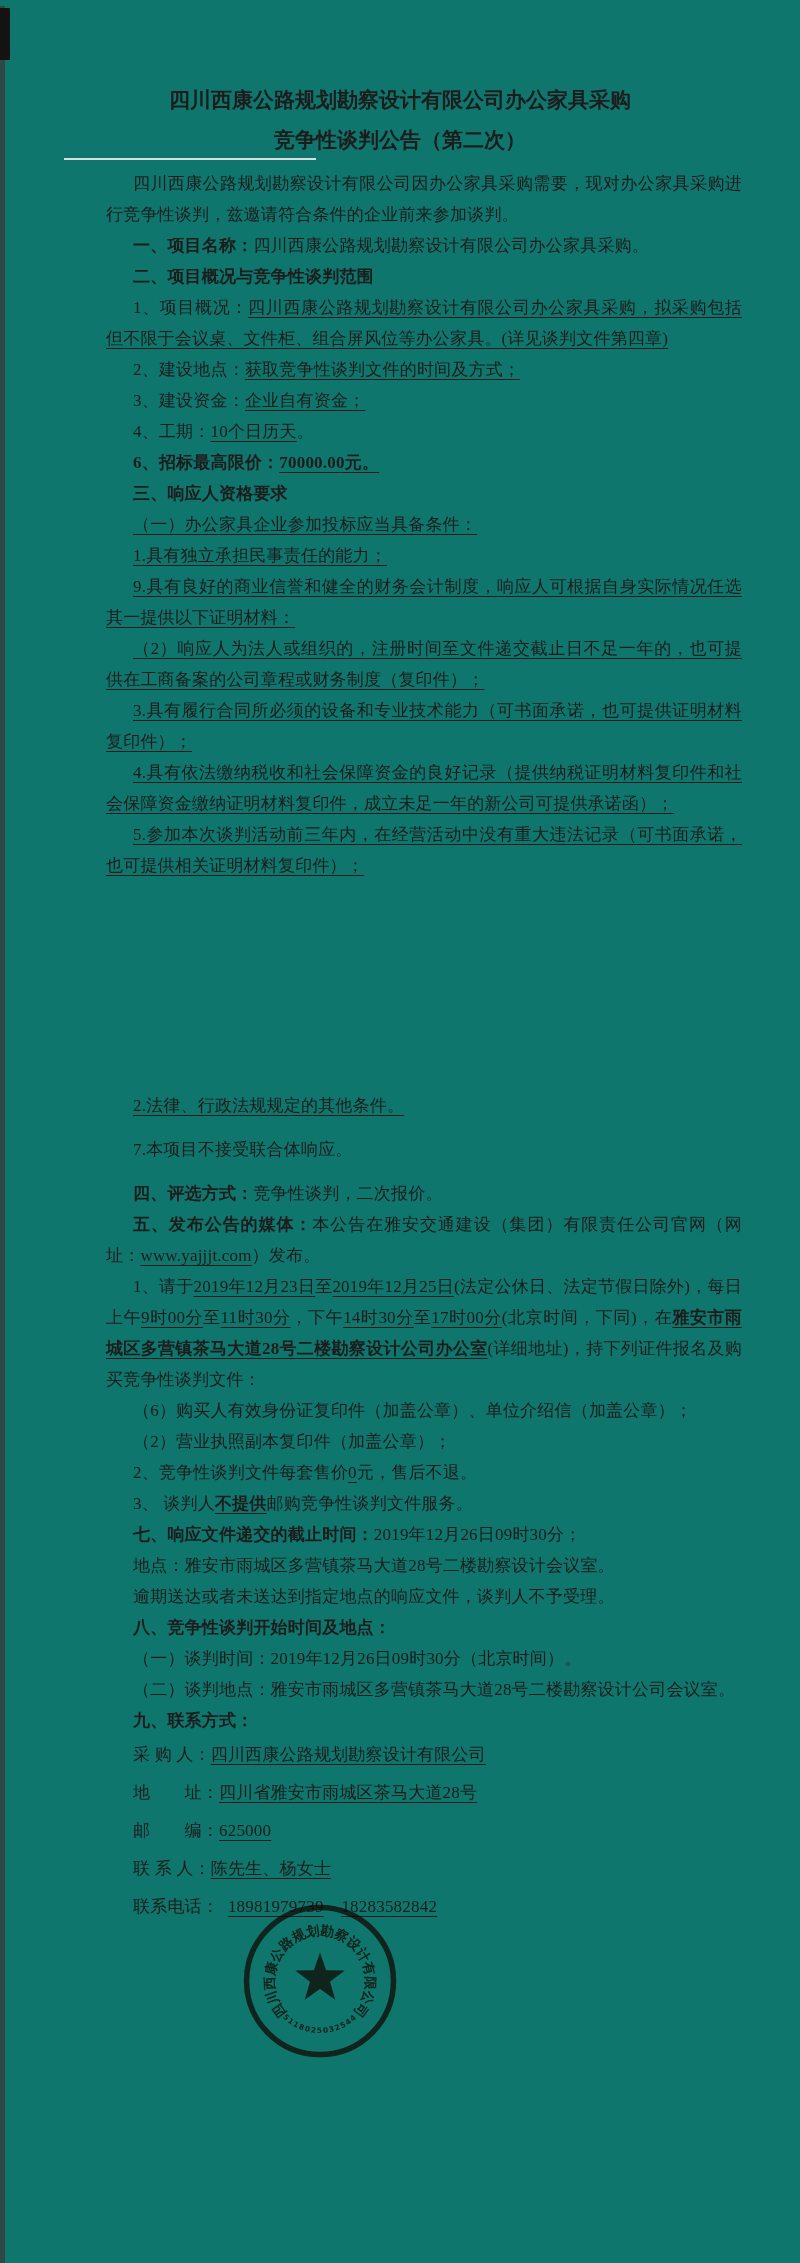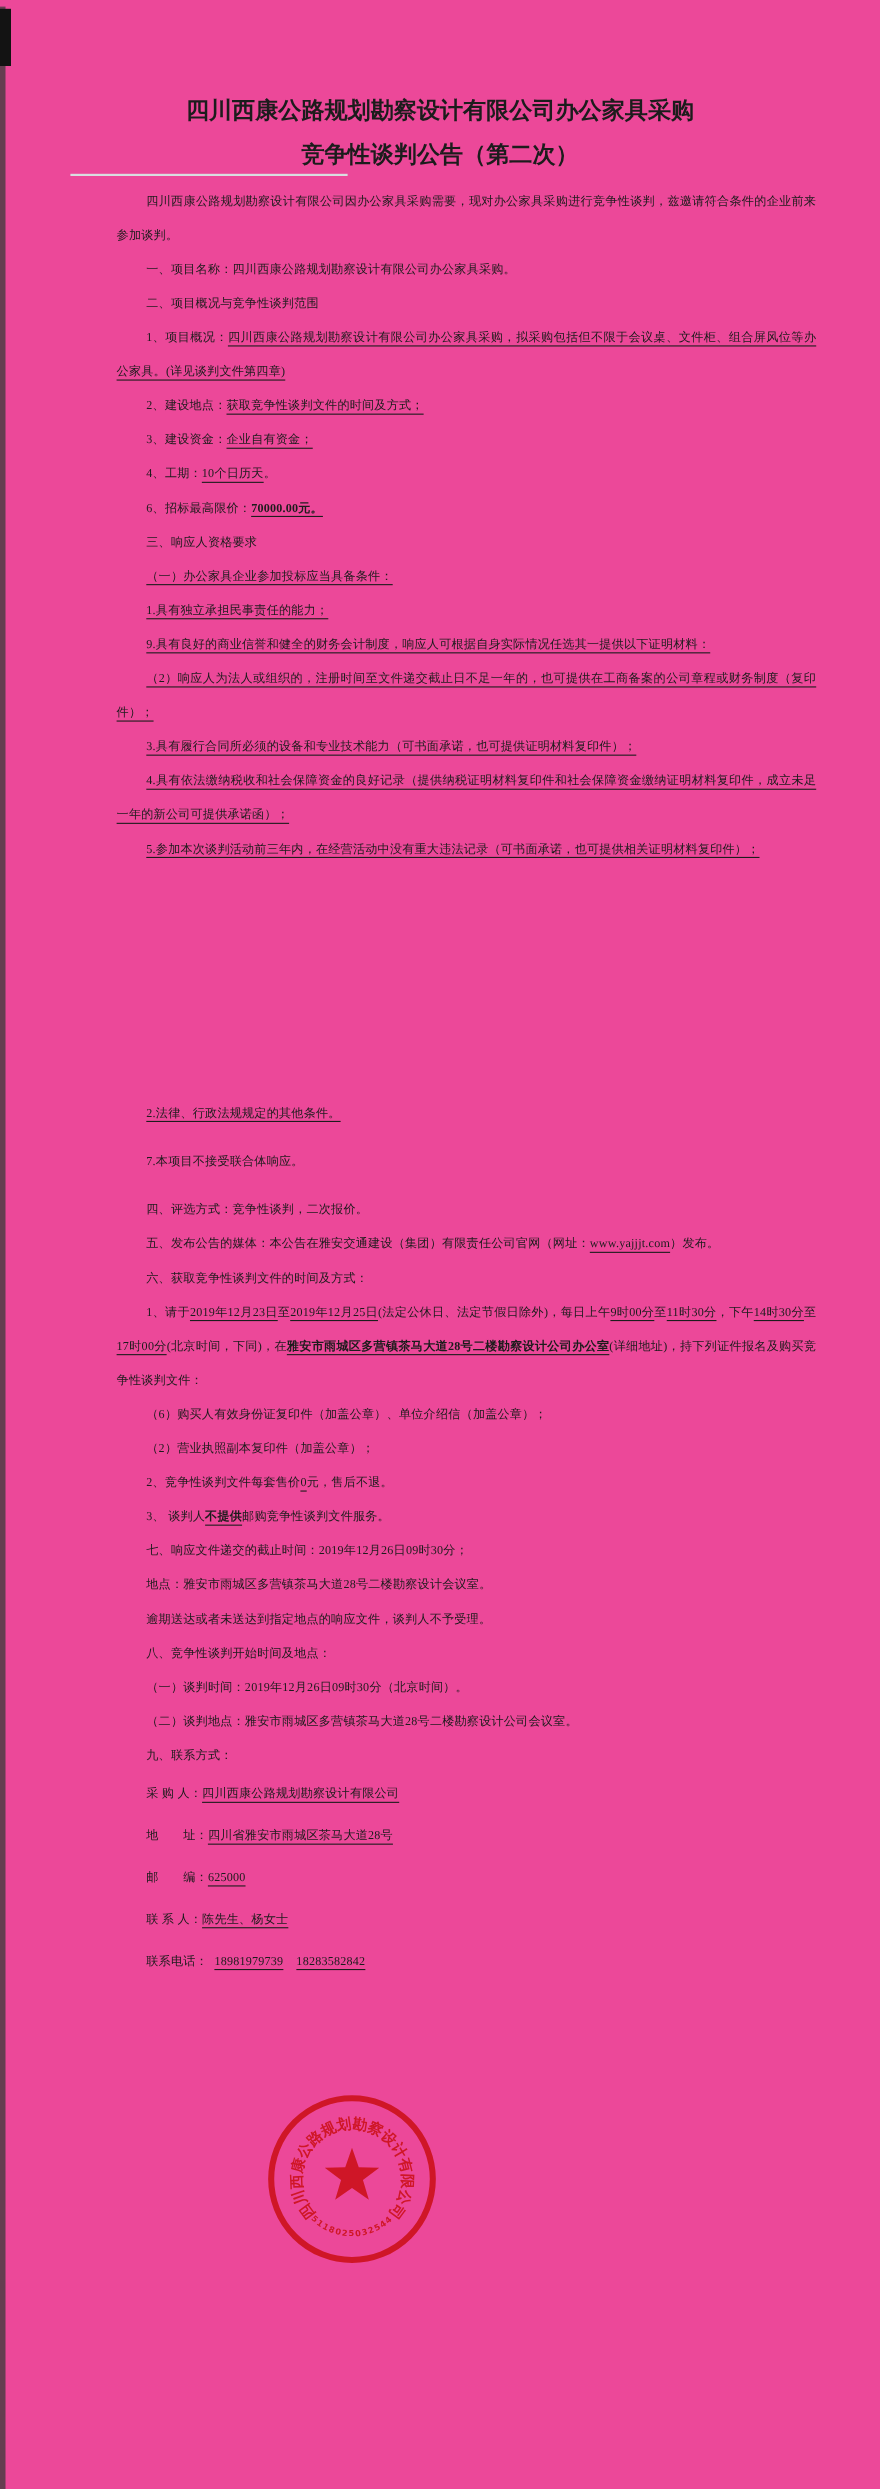--- a/index.html
+++ b/index.html
@@ -1,31 +1,31 @@
 <!DOCTYPE html>
 <html><head>
 <meta charset="utf-8">
 <style>
   html,body{margin:0;padding:0;background:#ffffff;}
   .page{
     position:relative;
     width:800px;height:2263px;
-    background:#ec4899;
+    background:#0f766e;
     overflow:hidden;
     font-family:"Liberation Serif","DejaVu Serif",serif;
     color:#1c1c1c;
   }
   .scan-edge{position:absolute;left:0;top:6px;width:5px;height:2257px;background:#3a3a3a;opacity:.75;}
   .scan-blot{position:absolute;left:0;top:8px;width:10px;height:52px;background:#131313;}
   .scan-line{position:absolute;left:64px;top:158px;width:252px;height:2px;background:#d9dde0;}
   .titleblock{padding-top:80px;text-align:center;font-weight:bold;font-size:21px;line-height:40px;}
   .content{margin:8px 58px 0 106px;width:636px;}
-  .content p{margin:0;font-size:11px;line-height:31px;text-align:justify;letter-spacing:.2px;}
+  .content p{margin:0;font-size:17px;line-height:31px;text-align:justify;letter-spacing:.2px;}
   .ind{text-indent:27px;}
-  .b{font-weight:normal;}
+  .b{font-weight:bold;}
   .u{text-decoration:underline;text-underline-offset:4px;text-decoration-thickness:1px;}
   .bu{font-weight:bold;text-decoration:underline;text-underline-offset:4px;margin-top:16px;}
   .gap{height:196px;}
   .sp1{margin-top:13px !important;}
   .contact{white-space:pre-wrap;line-height:38px !important;}
   .stamp{
     position:absolute;left:241px;top:1902px;width:158px;height:158px;
     mix-blend-mode:multiply;opacity:.9;
   }
 </style>
@@ -74,21 +74,20 @@
 
     <div class="gap"></div>
 
     <p class="ind sp1"><span class="u">2.法律、行政法规规定的其他条件。</span></p>
     <p class="ind sp1"><span>7.本项目不接受联合体响应。</span></p>
 
     <p class="ind sp1"><span class="b">四、评选方式：</span><span>竞争性谈判，二次报价。</span></p>
 
     <p class="ind"><span class="b">五、发布公告的媒体：</span><span>本公告在雅安交通建设（集团）有限责任公司官网（网址：</span><span class="u">www.yajjjt.com</span><span>）发布。</span></p>
 
-    <p class="ind b"><span>六、获取竞争性谈判文件的时间及方式：</span></p>
 
     <p class="ind"><span>1、请于</span><span class="u">2019年12月23日</span><span>至</span><span class="u">2019年12月25日</span><span>(法定公休日、法定节假日除外)，每日上午</span><span class="u">9时00分</span><span>至</span><span class="u">11时30分</span><span>，下午</span><span class="u">14时30分</span><span>至</span><span class="u">17时00分</span><span>(北京时间，下同)，在</span><span class="bu">雅安市雨城区多营镇茶马大道28号二楼勘察设计公司办公室</span><span>(详细地址)，持下列证件报名及购买竞争性谈判文件：</span></p>
 
     <p class="ind"><span>（6）购买人有效身份证复印件（加盖公章）、单位介绍信（加盖公章）；</span></p>
     <p class="ind"><span>（2）营业执照副本复印件（加盖公章）；</span></p>
 
     <p class="ind"><span>2、竞争性谈判文件每套售价</span><span class="u">0</span><span>元，售后不退。</span></p>
 
     <p class="ind"><span>3、 谈判人</span><span class="bu">不提供</span><span>邮购竞争性谈判文件服务。</span></p>
 

